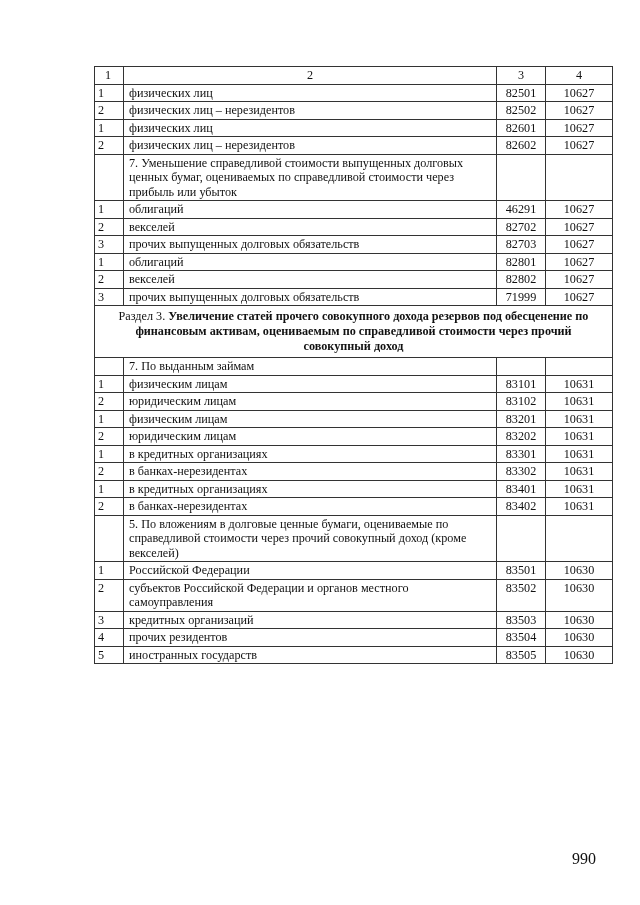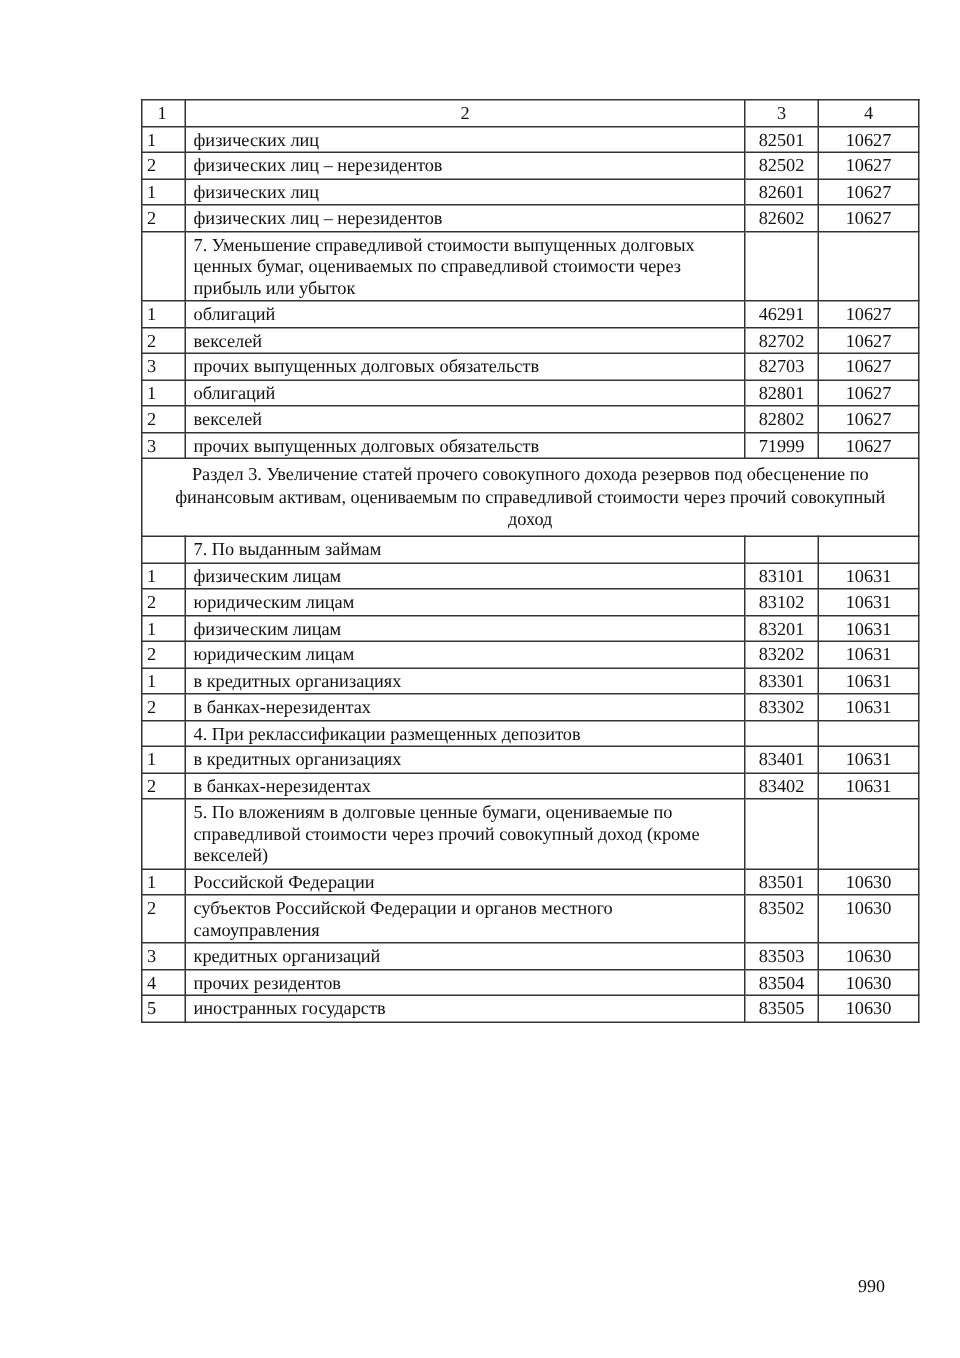--- a/index.html
+++ b/index.html
@@ -7,22 +7,22 @@
          font-family:"Liberation Serif", serif; color:#111; }
   table { position:absolute; left:94px; top:66px; width:518px;
           border-collapse:collapse; table-layout:fixed; font-size:12.2px; line-height:14.5px; }
   td { border:1px solid #333; padding:1px 5px 1px 5px; vertical-align:top; }
   col.c1 { width:29px; } col.c2 { width:373px; } col.c3 { width:49px; } col.c4 { width:67px; }
   td.num { text-align:left; padding-left:3px; }
   td.code { text-align:center; padding:1px 2px; }
   tr.hdr td { text-align:center; }
   tr.hdr td.num { text-align:center; }
   tr.sec td { text-align:center; padding:3px 6px; line-height:15px; }
-  .b { font-weight:normal; }
-  #page-no { position:absolute; left:572px; top:850px; font-size:12px; }
+  .b { font-weight:bold; }
+  #page-no { position:absolute; left:572px; top:850px; font-size:16px; }
 </style>
 </head>
 <body>
 
 <table>
   <colgroup>
       <col class="c1">
       <col class="c2">
       <col class="c3">
       <col class="c4">
@@ -139,26 +139,20 @@
         <td class="code">83301</td>
         <td class="code">10631</td>
       </tr>
       <tr>
         <td class="num">2</td>
         <td>в банках-нерезидентах</td>
         <td class="code">83302</td>
         <td class="code">10631</td>
       </tr>
       <tr>
-        <td class="num"></td>
-        <td>4. При реклассификации размещенных депозитов</td>
-        <td class="code"></td>
-        <td class="code"></td>
-      </tr>
-      <tr>
         <td class="num">1</td>
         <td>в кредитных организациях</td>
         <td class="code">83401</td>
         <td class="code">10631</td>
       </tr>
       <tr>
         <td class="num">2</td>
         <td>в банках-нерезидентах</td>
         <td class="code">83402</td>
         <td class="code">10631</td>

